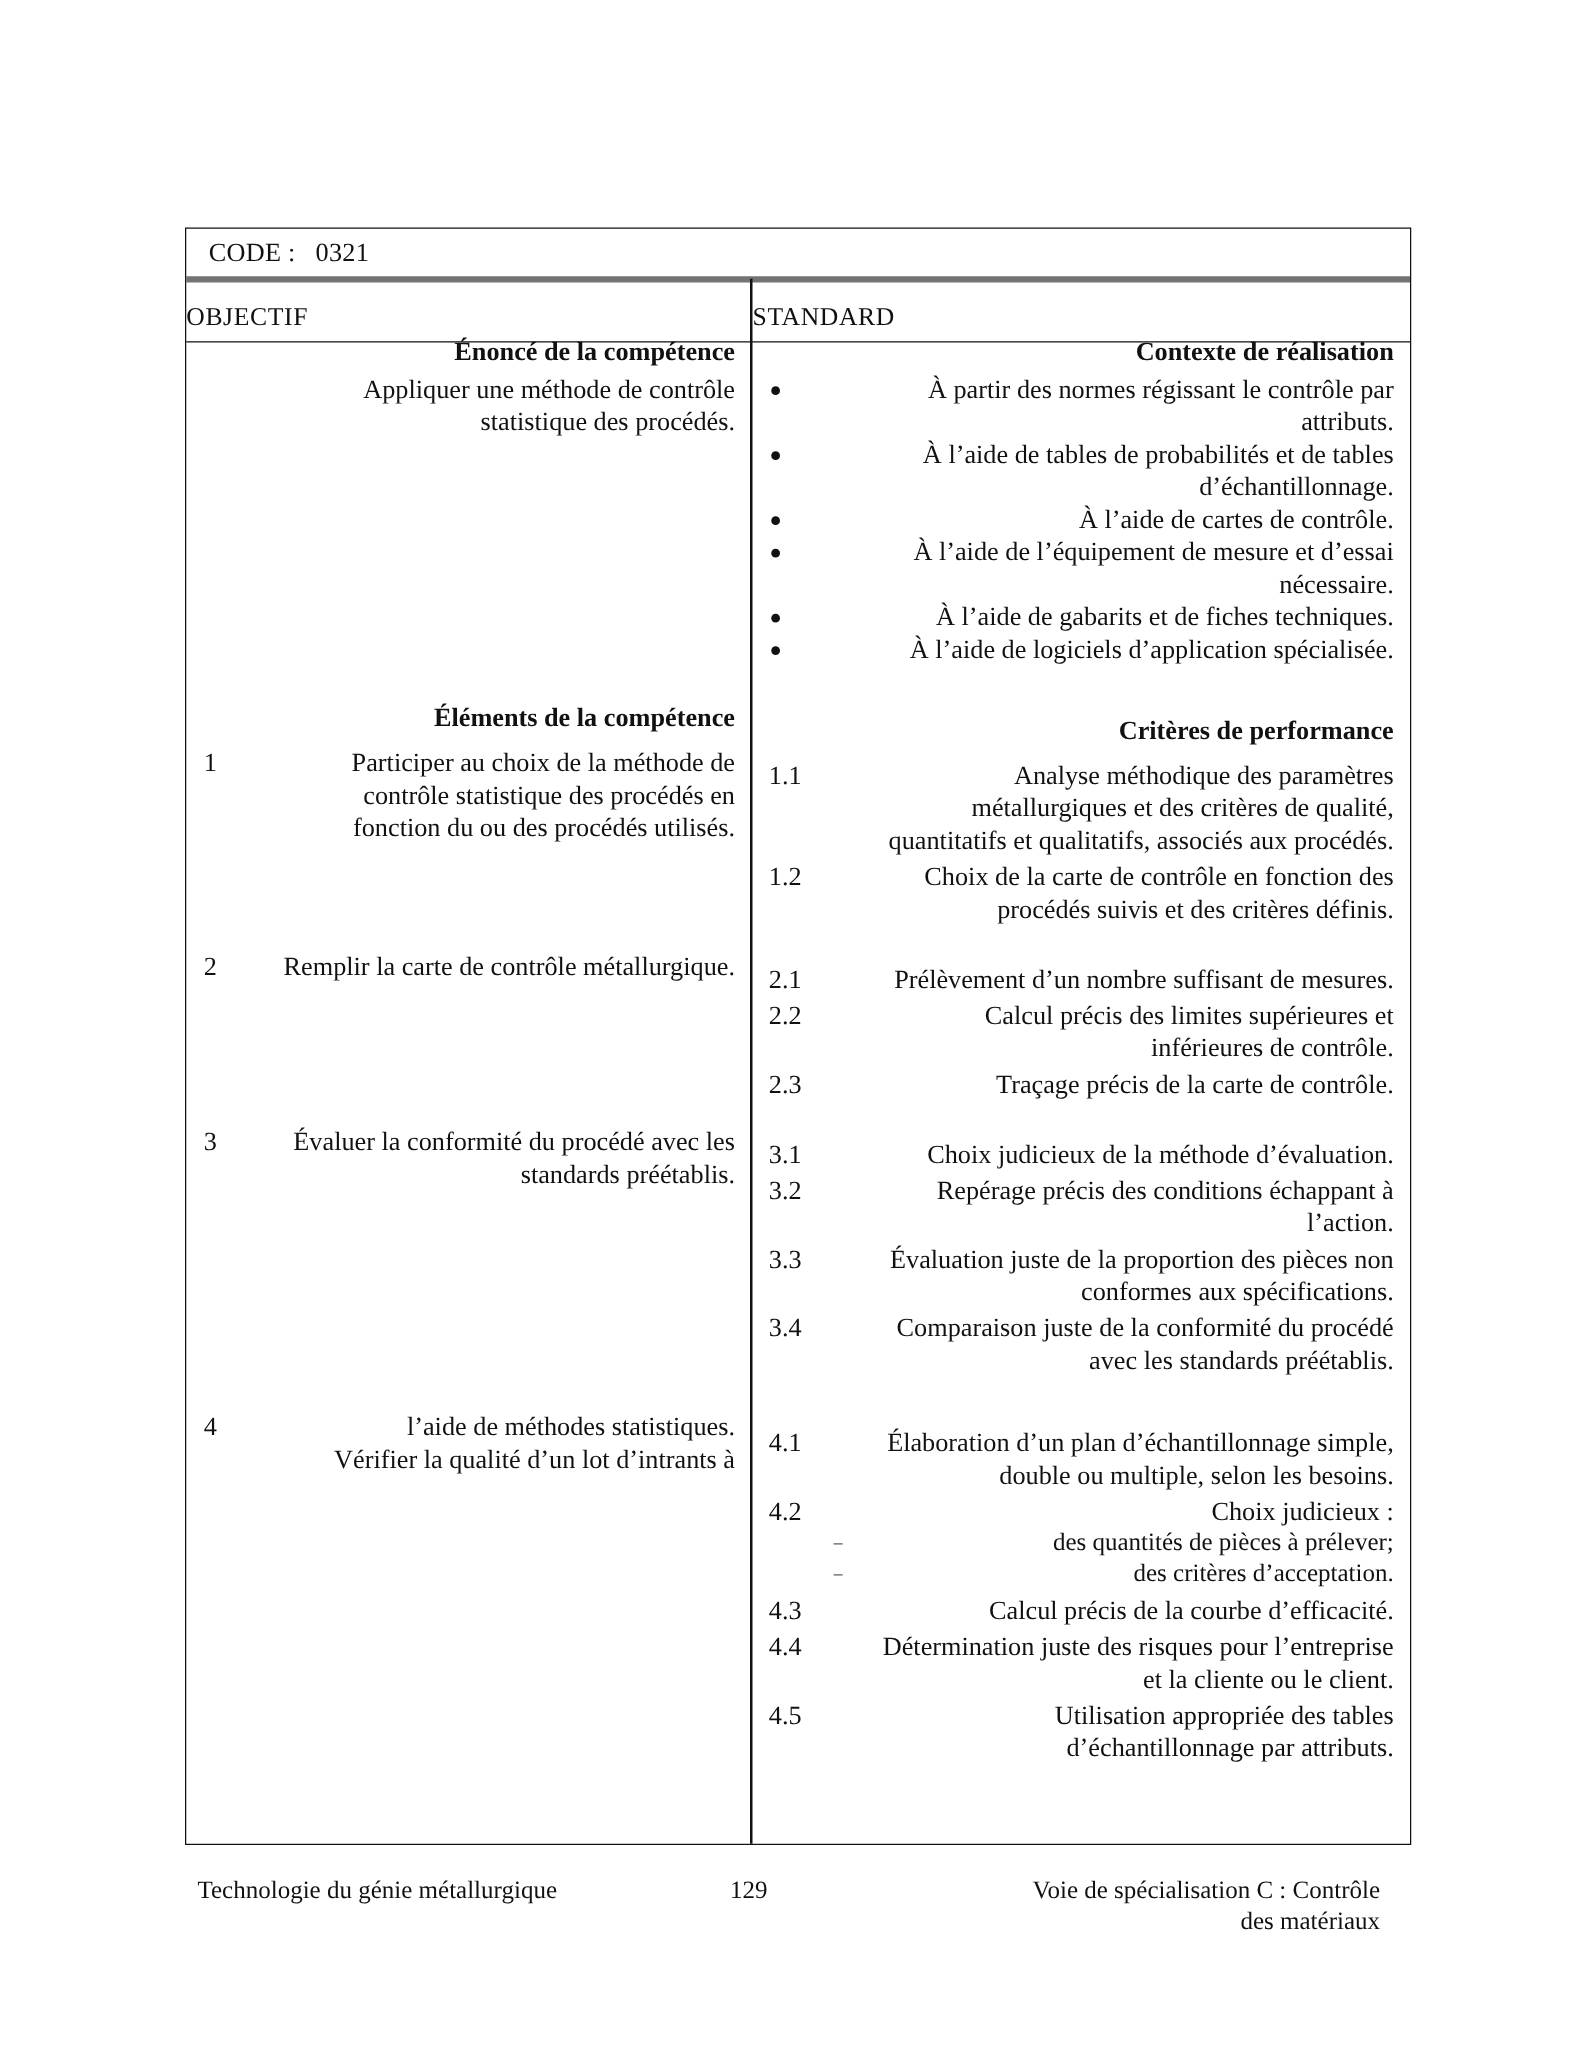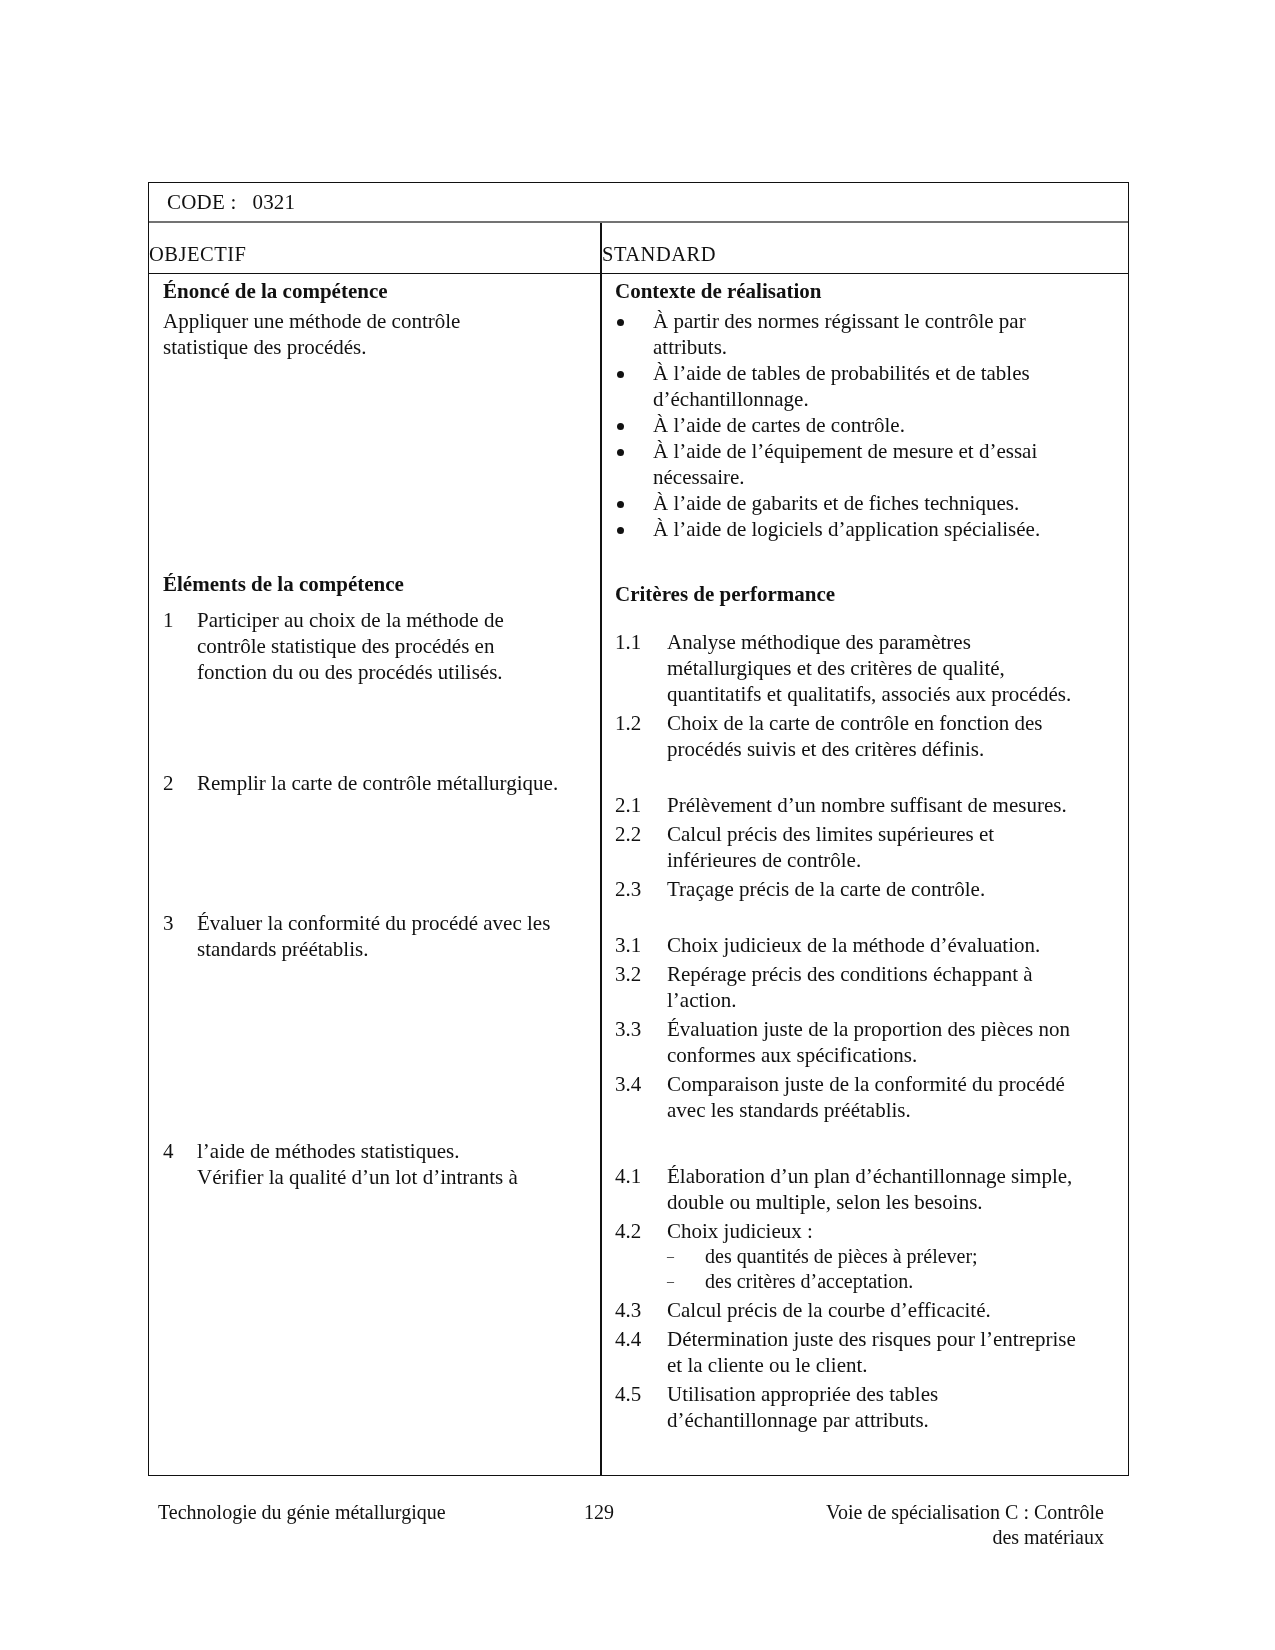--- a/index.html
+++ b/index.html
@@ -7,40 +7,40 @@
     width: 1275px; height: 1650px; position: relative; overflow: hidden;
     font-family: "Liberation Serif", "DejaVu Serif", serif;
     color: #111;
   }
   .page-table {
     position: absolute; left: 148px; top: 182px; width: 981px; height: 1294px;
     border: 1.5px solid #111; box-sizing: border-box;
   }
   .code-row {
     position: absolute; left: 0; top: 0; right: 0; height: 38px;
-    border-bottom: 2px solid #737373;
+    border-bottom: 5px solid #737373;
     font-size: 21px; line-height: 38px; padding-left: 18px;
     letter-spacing: 0.2px;
   }
   .code-row .code-value { margin-left: 16px; }
   .col-divider {
     position: absolute; left: 451px; top: 40px; bottom: 0; width: 2px; background: #111;
   }
   .head-row {
     position: absolute; left: 0; right: 0; top: 40px; height: 50px;
     border-bottom: 1.5px solid #111;
   }
   .head-cell {
     position: absolute; top: 0; height: 50px; line-height: 62px;
     font-size: 20.5px; letter-spacing: 0.5px;
   }
   .head-left { left: 0; width: 451px; }
   .head-right { left: 453px; right: 0; }
 
-  .col { position: absolute; top: 92px; font-size: 21px; line-height: 26px; }
+  .col { position: absolute; top: 82px; font-size: 21px; line-height: 26px; text-align: right; }
   .col-left { left: 14px; width: 425px; }
   .col-right { left: 466px; width: 500px; }
 
   .section-title { font-weight: bold; margin: 0; height: 33px; line-height: 33px; }
   .p-text { margin: 0; }
   .bullets { list-style: none; margin: 0; padding: 0; }
   .bullets li { position: relative; padding-left: 38px; }
   .bullets li .dot {
     position: absolute; left: 2px; top: 11px; width: 7px; height: 7px; border-radius: 50%; background: #111;
   }
@@ -127,21 +127,21 @@
         </li>
       <li>
           <span class="dot"></span>
           <div>À l’aide de logiciels d’application spécialisée.</div>
         </li>
     </ul>
 
     <div style="height:36px"></div>
     <p class="section-title">Critères de performance</p>
 
-    <div style="margin-top:18px">
+    <div style="margin-top:6px">
       <div class="crit">
           <span class="num">1.1</span>
           <div>Analyse méthodique des paramètres</div>
           <div>métallurgiques et des critères de qualité,</div>
           <div>quantitatifs et qualitatifs, associés aux procédés.</div>
         </div>
       <div class="crit">
           <span class="num">1.2</span>
           <div>Choix de la carte de contrôle en fonction des</div>
           <div>procédés suivis et des critères définis.</div>

